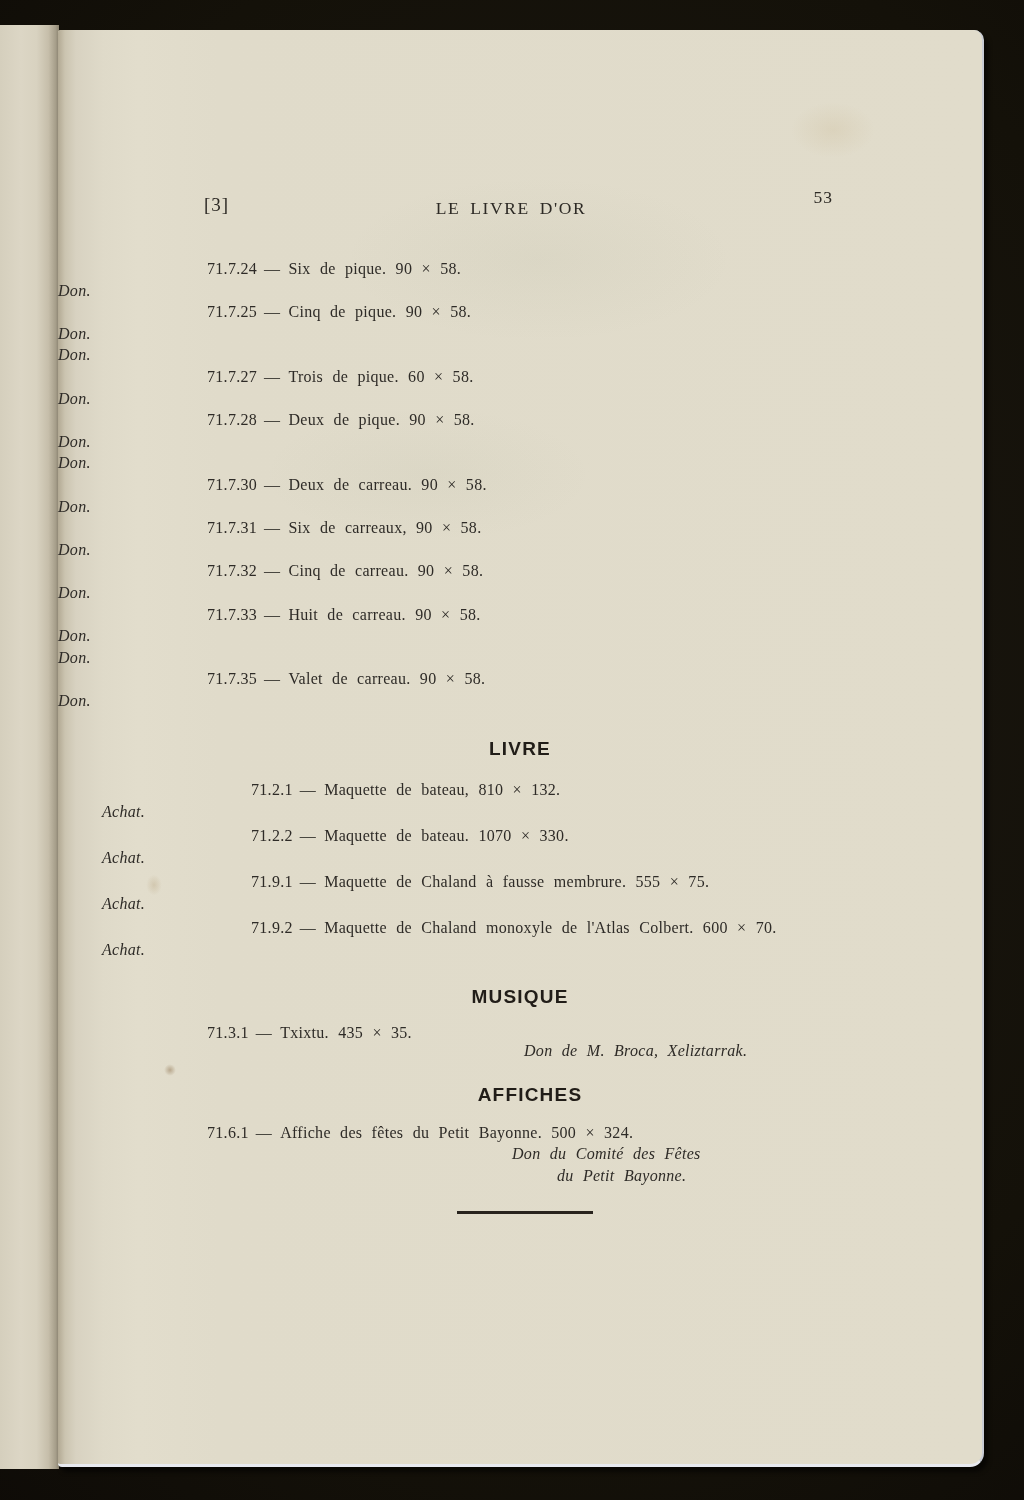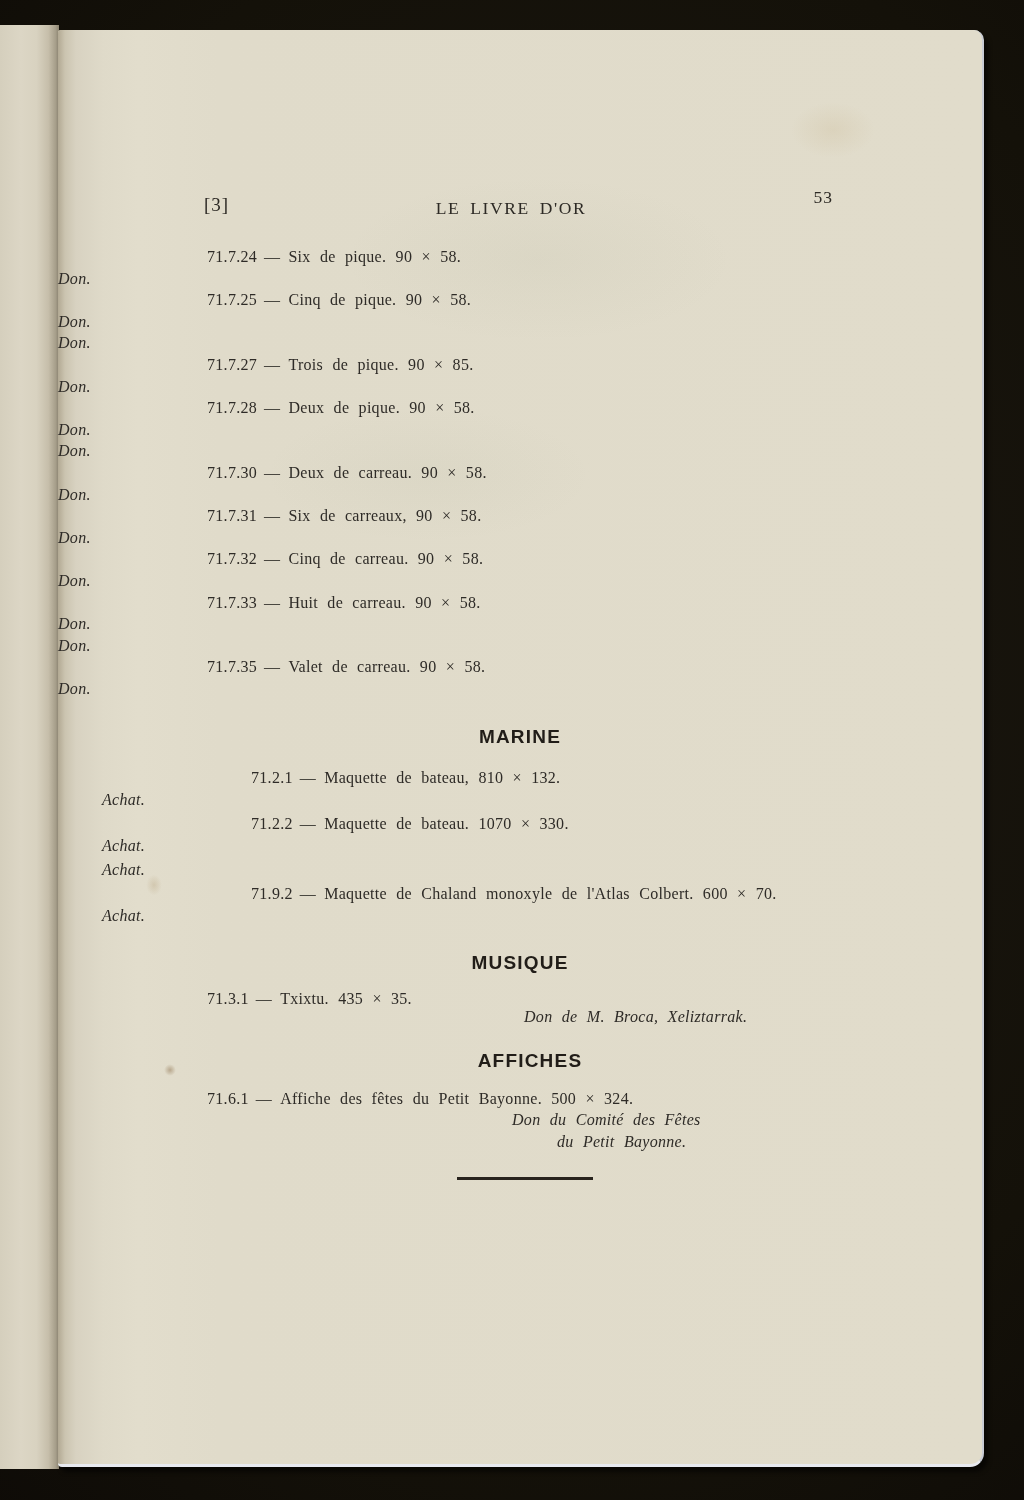--- a/index.html
+++ b/index.html
@@ -65,21 +65,21 @@
     word-spacing: 4px;
   }
   .page-number {
     position: absolute; right: 149px; top: -3px;
     font-size: 17.5px; letter-spacing: 1px;
   }
 
   
   .content {
     position: absolute;
-    top: 216px; left: 0; width: 100%;
+    top: 228px; left: 0; width: 100%;
     font-size: 16px;
     color: #2e2b27;
   }
   .section { margin: 0; }
   .entry { margin: 0; }
   .entry-line {
     line-height: 21.6px;
     padding-left: 149px;
     white-space: nowrap;
     letter-spacing: 0.3px;
@@ -140,21 +140,21 @@
             <div class="attr-line attr-line-0">Don.</div>
           </div>
           <div class="entry">
             <div class="entry-line"><span class="entry-number">71.7.25</span><span class="entry-dash">—</span><span class="entry-description">Cinq de pique. 90 × 58.</span></div>
             <div class="attr-line attr-line-0">Don.</div>
           </div>
           <div class="entry">
             <div class="attr-line attr-line-0">Don.</div>
           </div>
           <div class="entry">
-            <div class="entry-line"><span class="entry-number">71.7.27</span><span class="entry-dash">—</span><span class="entry-description">Trois de pique. 90 × 85.</span></div>
+            <div class="entry-line"><span class="entry-number">71.7.27</span><span class="entry-dash">—</span><span class="entry-description">Trois de pique. 60 × 58.</span></div>
             <div class="attr-line attr-line-0">Don.</div>
           </div>
           <div class="entry">
             <div class="entry-line"><span class="entry-number">71.7.28</span><span class="entry-dash">—</span><span class="entry-description">Deux de pique. 90 × 58.</span></div>
             <div class="attr-line attr-line-0">Don.</div>
           </div>
           <div class="entry">
             <div class="attr-line attr-line-0">Don.</div>
           </div>
           <div class="entry">
@@ -175,30 +175,31 @@
           </div>
           <div class="entry">
             <div class="attr-line attr-line-0">Don.</div>
           </div>
           <div class="entry">
             <div class="entry-line"><span class="entry-number">71.7.35</span><span class="entry-dash">—</span><span class="entry-description">Valet de carreau. 90 × 58.</span></div>
             <div class="attr-line attr-line-0">Don.</div>
           </div>
         </section>
         <section class="section sec-marine">
-          <h2 class="section-title">MARINE</h2>
+          <h2 class="section-title">LIVRE</h2>
           <div class="entry">
             <div class="entry-line"><span class="entry-number">71.2.1</span><span class="entry-dash">—</span><span class="entry-description">Maquette de bateau, 810 × 132.</span></div>
             <div class="attr-line attr-line-0">Achat.</div>
           </div>
           <div class="entry">
             <div class="entry-line"><span class="entry-number">71.2.2</span><span class="entry-dash">—</span><span class="entry-description">Maquette de bateau. 1070 × 330.</span></div>
             <div class="attr-line attr-line-0">Achat.</div>
           </div>
           <div class="entry">
+            <div class="entry-line"><span class="entry-number">71.9.1</span><span class="entry-dash">—</span><span class="entry-description">Maquette de Chaland à fausse membrure. 555 × 75.</span></div>
             <div class="attr-line attr-line-0">Achat.</div>
           </div>
           <div class="entry">
             <div class="entry-line"><span class="entry-number">71.9.2</span><span class="entry-dash">—</span><span class="entry-description">Maquette de Chaland monoxyle de l'Atlas Colbert. 600 × 70.</span></div>
             <div class="attr-line attr-line-0">Achat.</div>
           </div>
         </section>
         <section class="section sec-musique">
           <h2 class="section-title">MUSIQUE</h2>
           <div class="entry">

